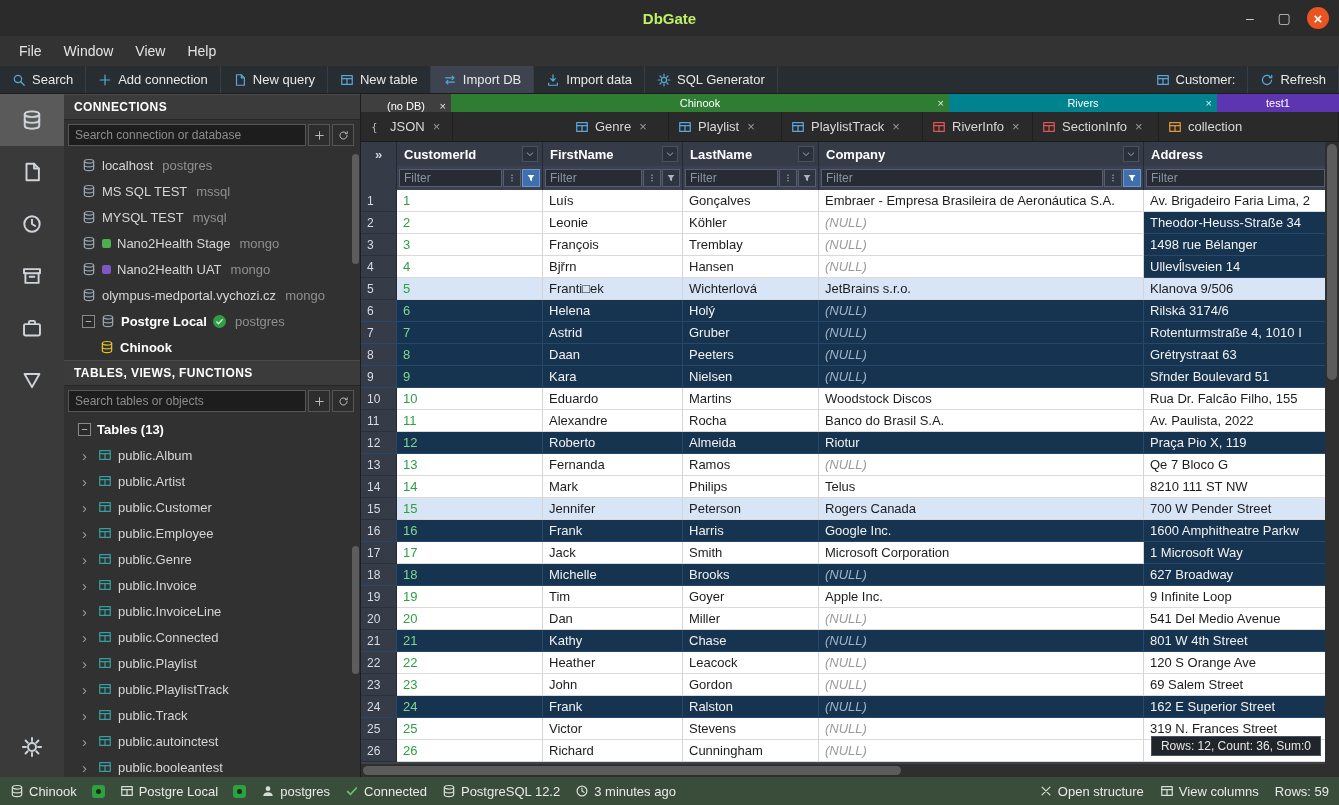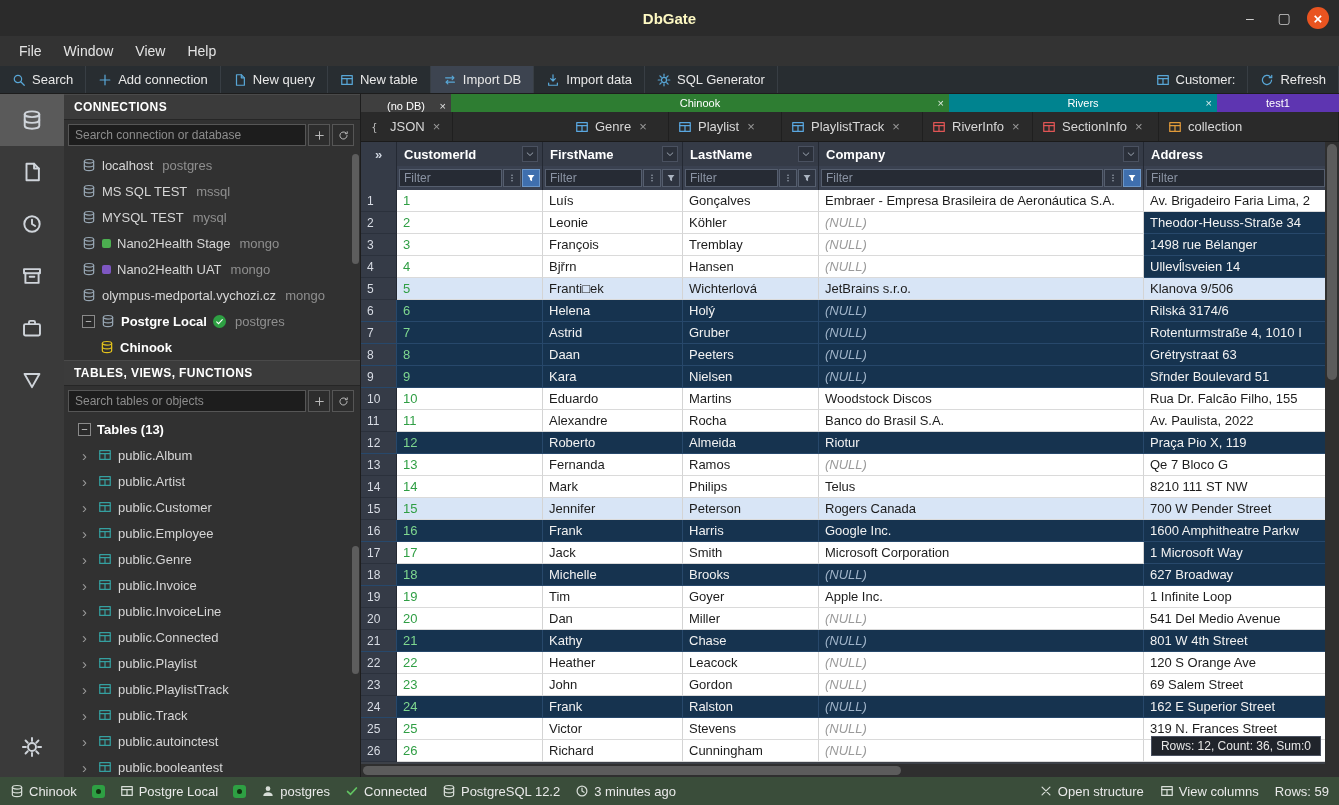--- a/index.html
+++ b/index.html
@@ -2,21 +2,21 @@
 <html><head>
 <meta charset="utf-8">
 <style>
   * { margin:0; padding:0; box-sizing:border-box; }
   html,body { background:#1a1a1a; }
   body { font-family:"Liberation Sans", sans-serif; }
   .app { width:1339px; height:805px; display:flex; flex-direction:column; background:#282828; color:#ddd; overflow:hidden; position:relative; }
 
   
   .titlebar { height:36px; background:#2b2b2b; display:flex; align-items:center; position:relative; flex:none; }
-  .titlebar-title { position:absolute; left:0; right:0; text-align:center; font-weight:bold; font-size:15px; color:#fef9c3; }
+  .titlebar-title { position:absolute; left:0; right:0; text-align:center; font-weight:bold; font-size:15px; color:#bef264; }
   .win-controls { margin-left:auto; display:flex; gap:12px; padding-right:10px; z-index:1; align-items:center; }
   .win-btn { width:22px; height:22px; display:flex; align-items:center; justify-content:center; color:#ccc; font-size:14px; }
   .win-close { background:#e95420; border-radius:50%; color:#fff; font-weight:bold; font-size:15px; }
 
   
   .menubar { height:30px; background:#333333; display:flex; align-items:center; padding-left:8px; flex:none; }
   .menu-item { padding:4px 11px; font-size:14px; color:#e4e4e4; }
 
   
   .toolbar { height:28px; background:#282d31; display:flex; align-items:stretch; flex:none; border-bottom:1px solid #1d1d1d; }
@@ -1102,21 +1102,21 @@
               <div class="g-cell" style="width: 140px;">
                 <span>Tim</span>
               </div>
               <div class="g-cell" style="width: 136px;">
                 <span>Goyer</span>
               </div>
               <div class="g-cell" style="width: 325px;">
                 <span>Apple Inc.</span>
               </div>
               <div class="g-cell" style="width: 184px;">
-                <span>1 Infinite Loop</span>
+                <span>9 Infinite Loop</span>
               </div>
             </div>
             <div class="grid-row">
               <div class="g-cell g-gutter" style="width: 36px;">
                 <span>20</span>
               </div>
               <div class="g-cell cell-id" style="width: 146px;">
                 <span>20</span>
               </div>
               <div class="g-cell" style="width: 140px;">

